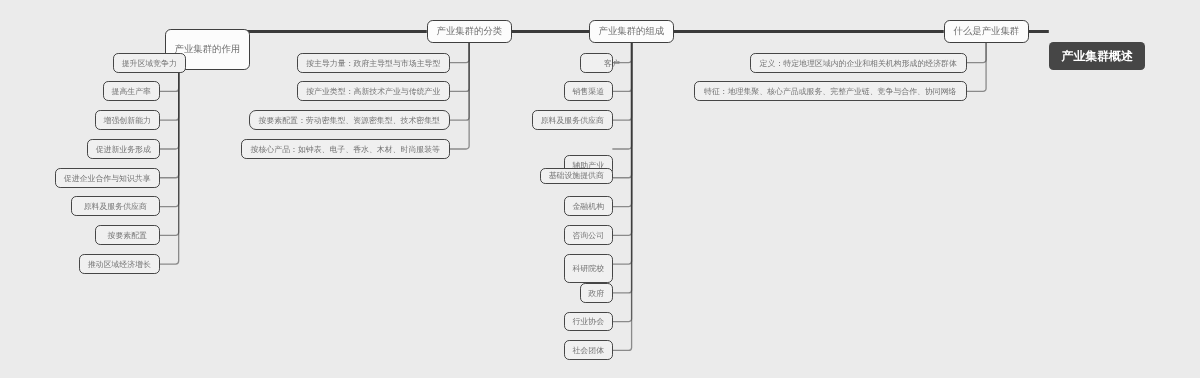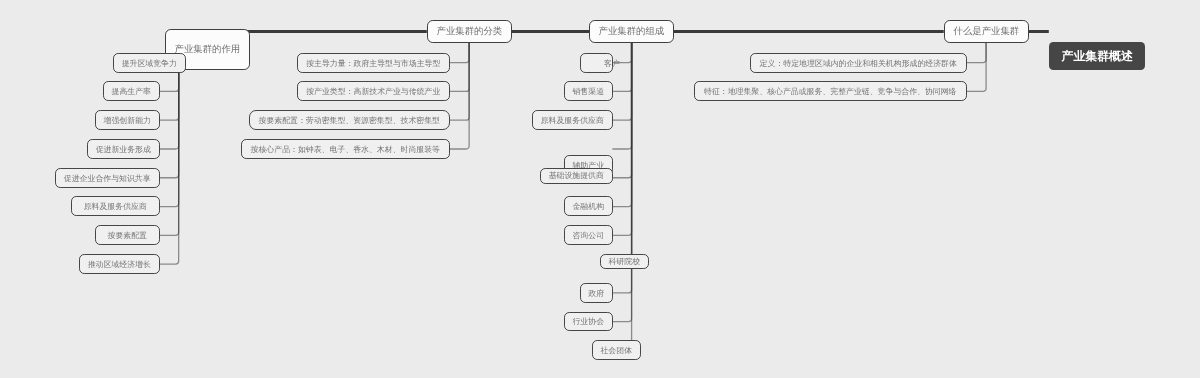--- a/index.html
+++ b/index.html
@@ -64,24 +64,24 @@
   <div class="node node-l2" id="leaf-node-0-0" style="left: 750.325px; top: 52.5px; width: 216.5px; height: 20.3px;">定义：特定地理区域内的企业和相关机构形成的经济群体</div>
   <div class="node node-l2" id="leaf-node-0-1" style="left: 694.325px; top: 81.28px; width: 272.5px; height: 20.3px;">特征：地理集聚、核心产品或服务、完整产业链、竞争与合作、协同网络</div>
 
   <div class="node node-l2" id="leaf-node-1-0" style="left: 579.85px; top: 52.5px; width: 32.5px; height: 20.3px; padding-left: 31px;">客户</div>
   <div class="node node-l2" id="leaf-node-1-1" style="left: 563.85px; top: 81.28px; width: 48.5px; height: 20.3px;">销售渠道</div>
   <div class="node node-l2" id="leaf-node-1-2" style="left: 531.85px; top: 110.06px; width: 80.5px; height: 20.3px;">原料及服务供应商</div>
   <div class="node node-l2" id="leaf-node-1-3" style="left: 563.85px; top: 155px; width: 48.5px; height: 20.3px;">辅助产业</div>
   <div class="node node-l2" id="leaf-node-1-4" style="left: 539.85px; top: 167.62px; width: 72.5px; height: 16px;">基础设施提供商</div>
   <div class="node node-l2" id="leaf-node-1-5" style="left: 563.85px; top: 196.4px; width: 48.5px; height: 20.3px;">金融机构</div>
   <div class="node node-l2" id="leaf-node-1-6" style="left: 563.85px; top: 225.18px; width: 48.5px; height: 20.3px;">咨询公司</div>
-  <div class="node node-l2" id="leaf-node-1-7" style="left: 563.85px; top: 253.96px; width: 48.5px; height: 15px; margin-left: 36px;">科研院校</div>
+  <div class="node node-l2" id="leaf-node-1-7" style="left: 563.85px; top: 253.96px; width: 48.5px; height: 29px;">科研院校</div>
   <div class="node node-l2" id="leaf-node-1-8" style="left: 579.85px; top: 282.74px; width: 32.5px; height: 20.3px;">政府</div>
   <div class="node node-l2" id="leaf-node-1-9" style="left: 563.85px; top: 311.52px; width: 48.5px; height: 19px;">行业协会</div>
-  <div class="node node-l2" id="leaf-node-1-10" style="left: 563.85px; top: 340.3px; width: 48.5px; height: 20.3px; margin-left: 28px;">社会团体</div>
+  <div class="node node-l2" id="leaf-node-1-10" style="left: 563.85px; top: 340.3px; width: 48.5px; height: 20.3px;">社会团体</div>
 
   <div class="node node-l2" id="leaf-node-2-0" style="left: 297.375px; top: 52.5px; width: 152.5px; height: 20.3px;">按主导力量：政府主导型与市场主导型</div>
   <div class="node node-l2" id="leaf-node-2-1" style="left: 297.375px; top: 81.28px; width: 152.5px; height: 20.3px;">按产业类型：高新技术产业与传统产业</div>
   <div class="node node-l2" id="leaf-node-2-2" style="left: 249.375px; top: 110.06px; width: 200.5px; height: 20.3px; border-radius: 7px;">按要素配置：劳动密集型、资源密集型、技术密集型</div>
   <div class="node node-l2" id="leaf-node-2-3" style="left: 241.375px; top: 138.84px; width: 208.5px; height: 20.3px;">按核心产品：如钟表、电子、香水、木材、时尚服装等</div>
 
   <div class="node node-l2" id="leaf-node-3-0" style="left: 81px; top: 52.5px; width: 72.5px; height: 20.3px; margin-left: 32px;">提升区域竞争力</div>
   <div class="node node-l2" id="leaf-node-3-1" style="left: 102.9px; top: 81.28px; width: 56.5px; height: 20.3px;">提高生产率</div>
   <div class="node node-l2" id="leaf-node-3-2" style="left: 94.9px; top: 110.06px; width: 64.5px; height: 20.3px;">增强创新能力</div>
   <div class="node node-l2" id="leaf-node-3-3" style="left: 86.9px; top: 138.84px; width: 72.5px; height: 20.3px;">促进新业务形成</div>

